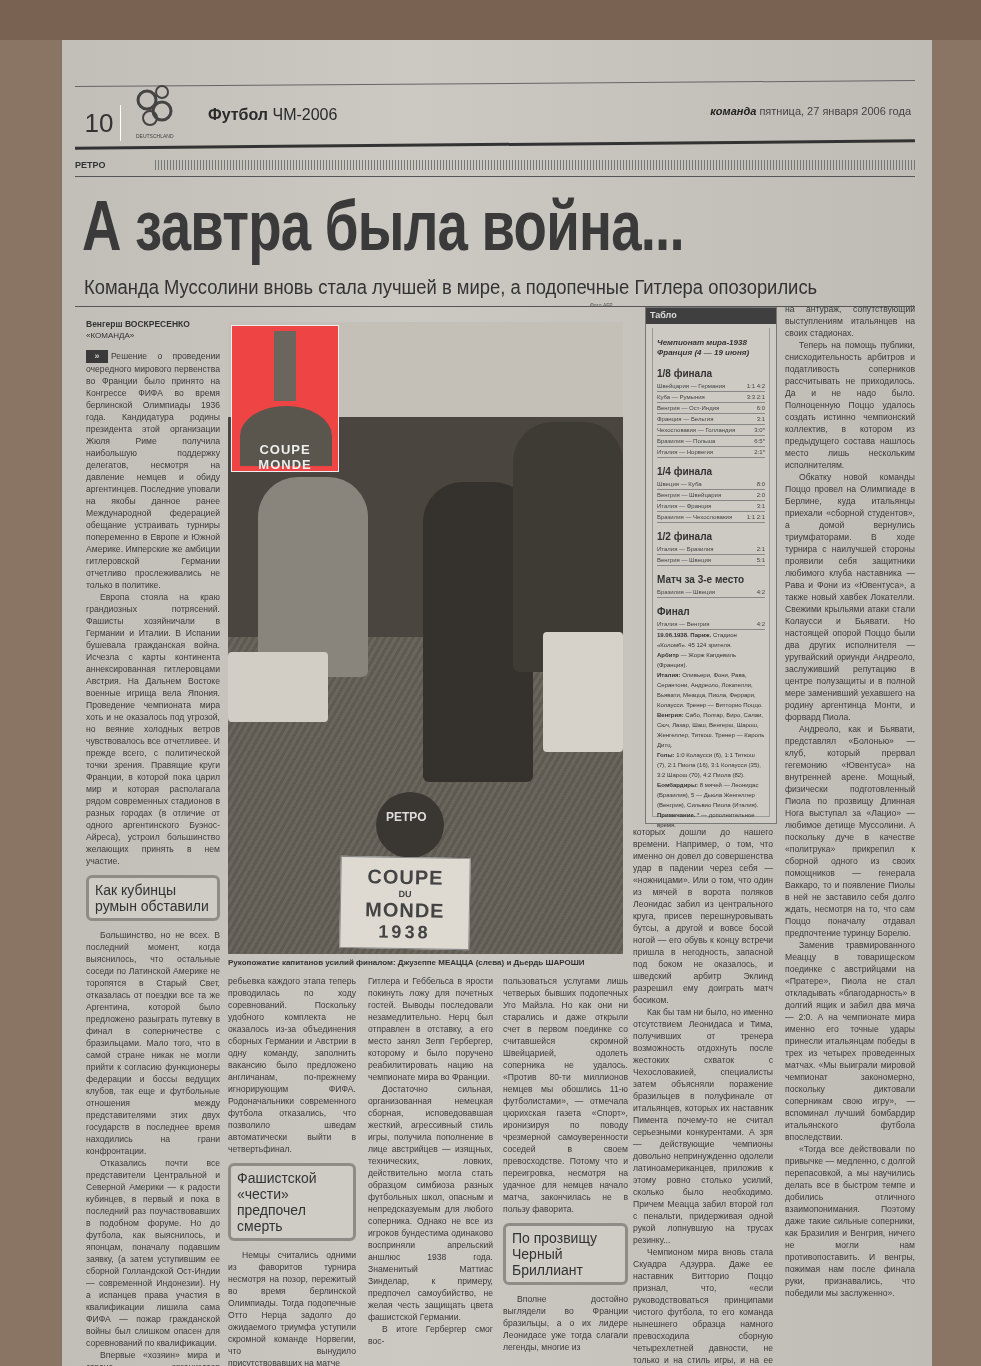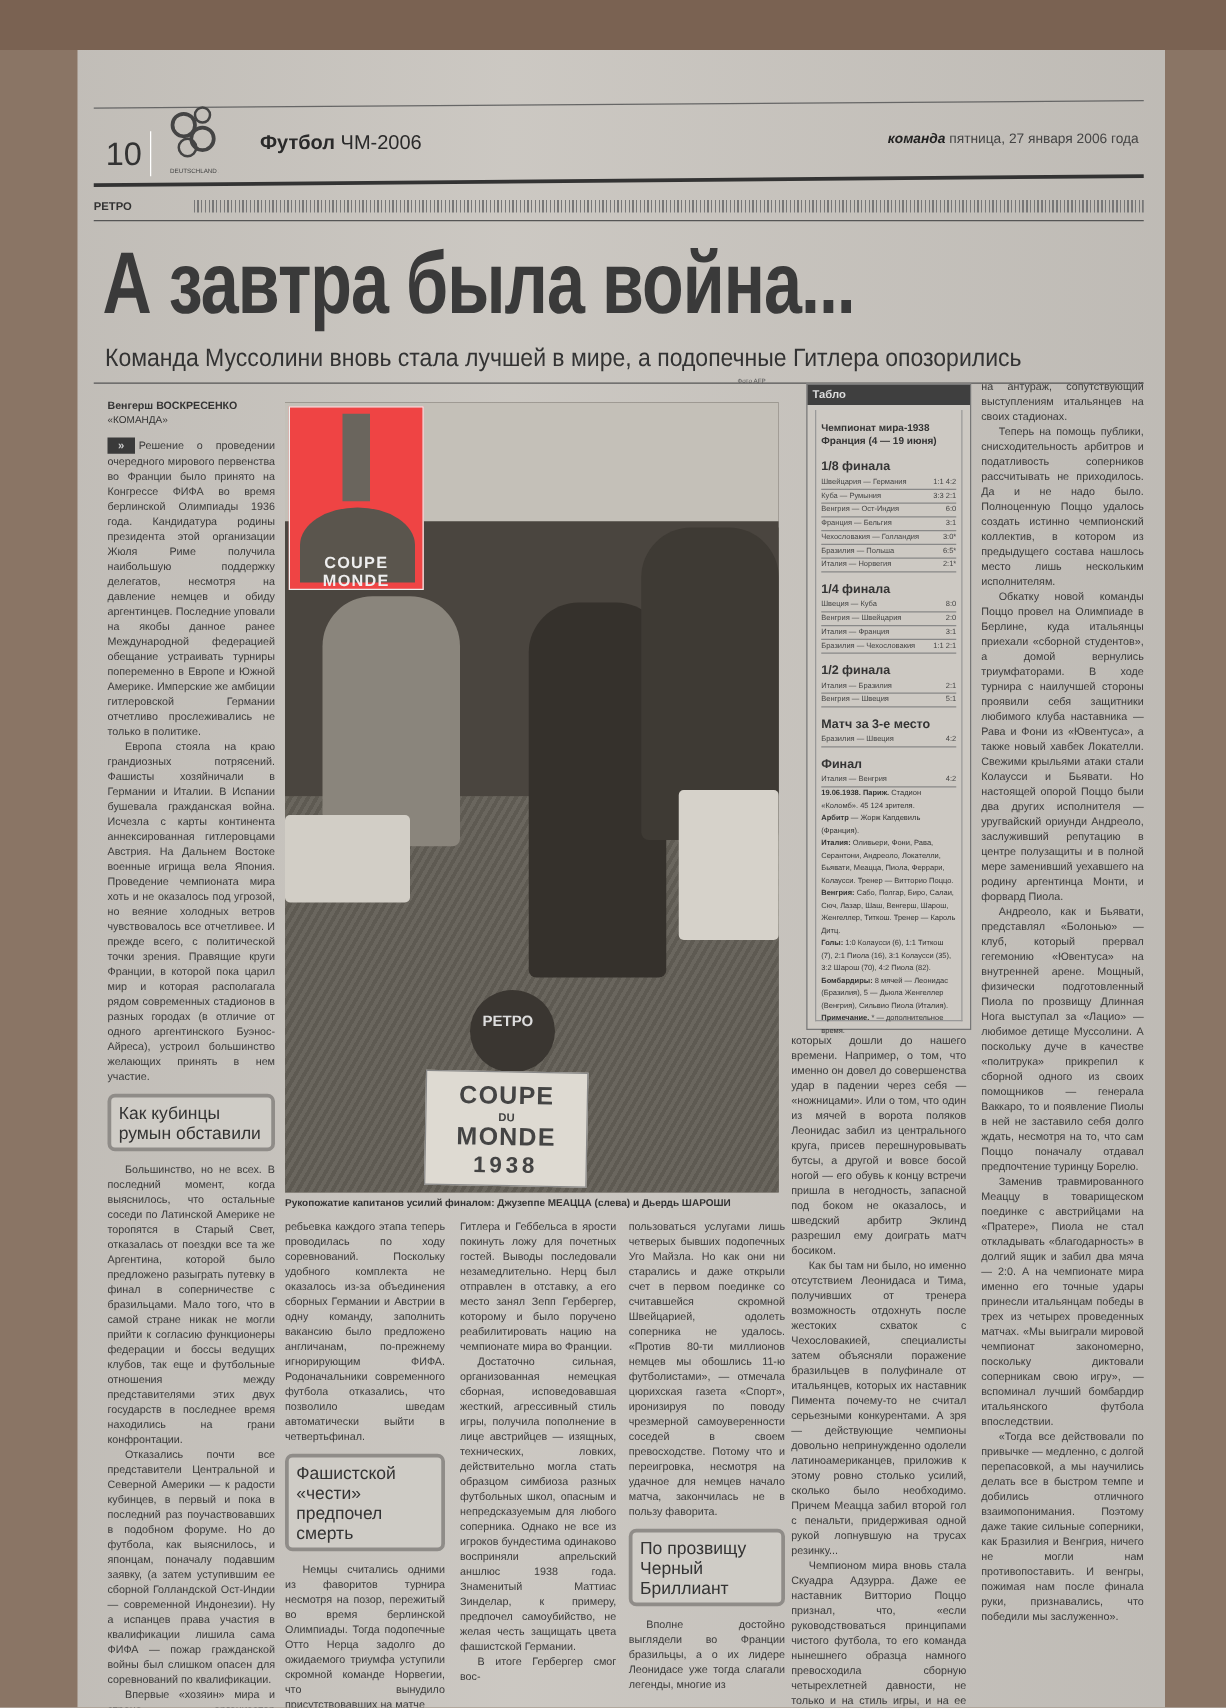--- a/index.html
+++ b/index.html
@@ -42,21 +42,21 @@
   .sign .l1{font-size:20px;margin-top:8px;letter-spacing:1px;}
   .sign .l2{font-size:9px;}
   .sign .l3{font-size:20px;letter-spacing:1px;}
   .sign .l4{font-size:18px;letter-spacing:3px;}
   .ball{position:absolute;left:148px;top:470px;width:68px;height:66px;border-radius:50%;background:#3a3631;}
   .ball span{position:absolute;left:10px;top:18px;font-size:12px;font-weight:bold;color:#ddd;}
   .caption{position:absolute;left:228px;top:958px;width:400px;font-size:8px;font-weight:bold;color:#333;white-space:nowrap;}
   .tablo{position:absolute;left:645px;top:307px;width:130px;height:515px;border:1px solid #777;background:#cdc9c3;}
   .tablo-head{background:#3f3f3f;color:#ddd;font-size:9px;font-weight:bold;padding:2px 4px;height:12px;}
   .tablo-inner{margin:4px 6px;border:1px solid #999;border-top:none;padding:4px;height:480px;}
-  .t-title{font-size:8px;font-weight:bold;color:#333;line-height:10px;margin:6px 0 10px;}
+  .t-title{font-size:8px;font-weight:bold;color:#333;line-height:10px;margin:6px 0 10px;font-style:italic;}
   .t-stage{font-size:10px;font-weight:bold;color:#333;margin:8px 0 2px;}
   .t-row{display:flex;justify-content:space-between;font-size:6px;color:#444;border-bottom:1px solid #888;line-height:10px;}
   .t-note{font-size:6px;color:#333;line-height:10px;}
   .t-note b{font-weight:bold;}
 </style>
 </head>
 <body>
 
 <div class="wood-top"></div>
 <div class="paper"></div>

